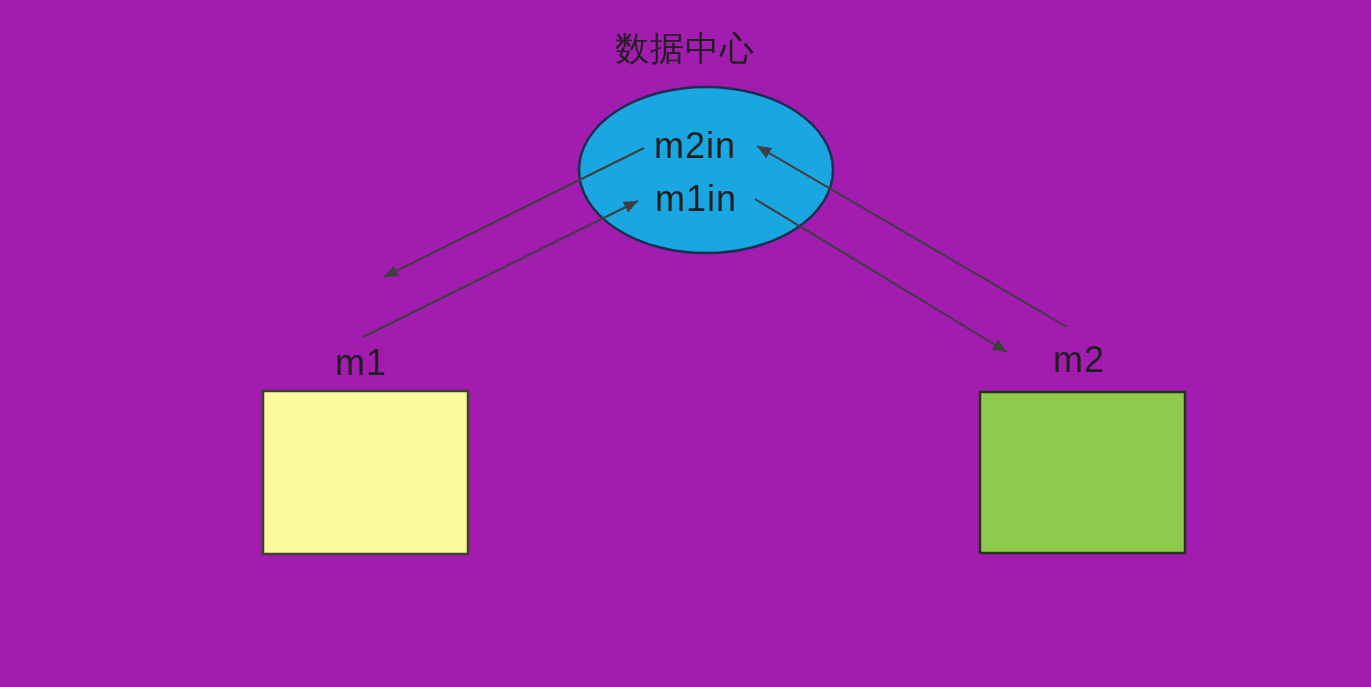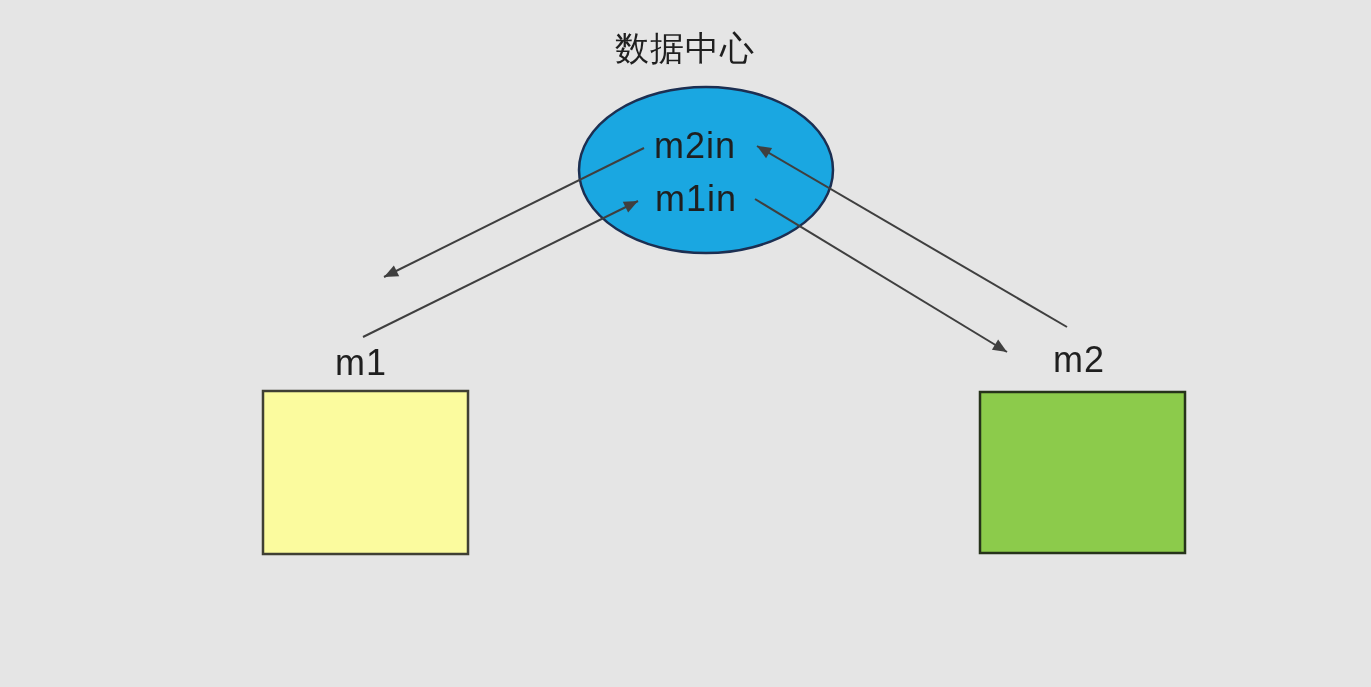--- a/index.html
+++ b/index.html
@@ -5,21 +5,21 @@
   html, body {
     margin: 0;
     padding: 0;
     background: #ffffff;
     font-family: "Liberation Sans", sans-serif;
   }
   .canvas {
     position: relative;
     width: 1371px;
     height: 687px;
-    background: #e5e5e5;
+    background: #a21caf;
     overflow: hidden;
   }
   .canvas svg {
     position: absolute;
     left: 0;
     top: 0;
   }
   .title-text {
     font-family: "Liberation Sans", "DejaVu Sans", sans-serif;
     font-size: 34px;

